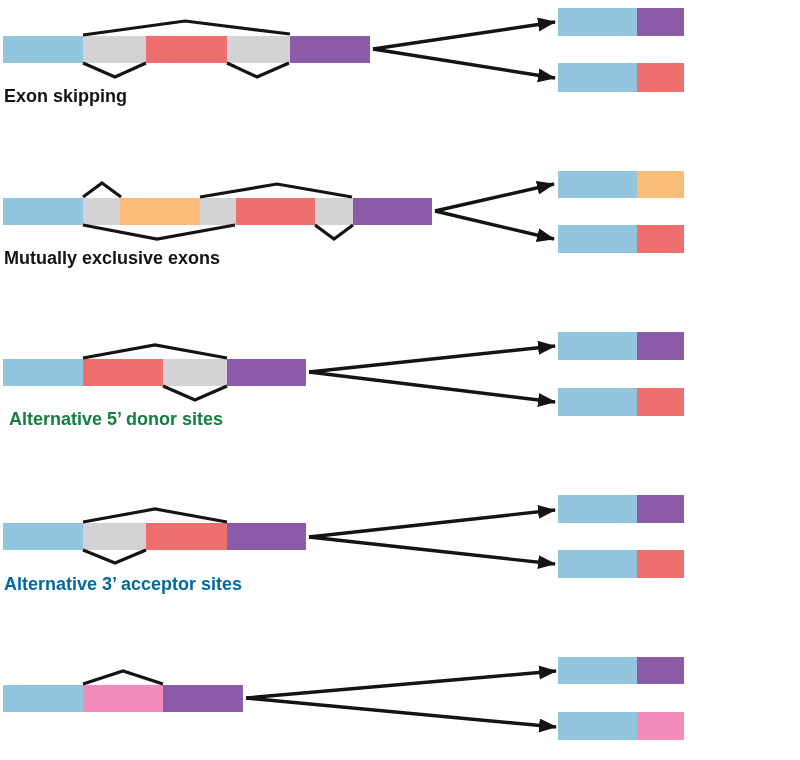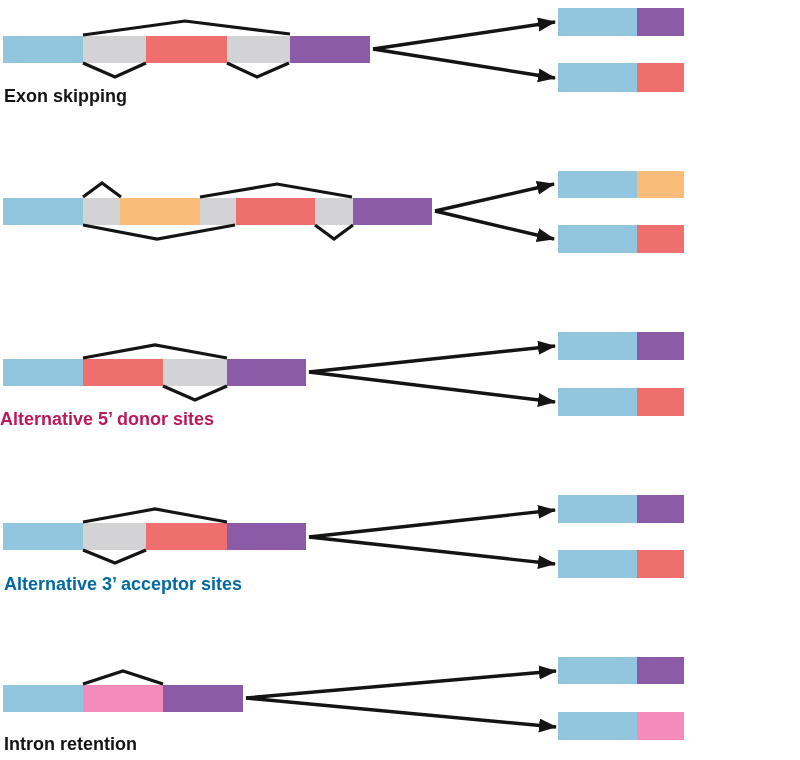--- a/index.html
+++ b/index.html
@@ -92,16 +92,16 @@
         <rect x="558" y="712" width="79" height="28" fill="#92C5DE"></rect>
         <rect x="637" y="712" width="80" height="28" fill="#F48CBB"></rect>
         <rect x="717" y="712" width="80" height="28" fill="#8C5BA7"></rect>
         <polyline points="83,684 123,671 163,684" fill="none" stroke="#141414" stroke-width="3.2" stroke-linejoin="miter"></polyline>
         <line x1="246" y1="698" x2="556" y2="671" stroke="#141414" stroke-width="3.4" marker-end="url(#arrowhead)"></line>
         <line x1="246" y1="698" x2="556" y2="727" stroke="#141414" stroke-width="3.4" marker-end="url(#arrowhead)"></line>
       </g>
   </svg>
 
   <div class="row-label" style="left: 4px; top: 87px; color: rgb(20, 20, 20);">Exon skipping</div>
-  <div class="row-label" style="left: 0; top: 410px; color: #be185d;">Alternative 5’ donor sites</div>
+  <div class="row-label" style="left: 4px; top: 249px; color: rgb(20, 20, 20);">Mutually exclusive exons</div>
+  <div class="row-label" style="left: 9px; top: 410px; color: #15803d;">Alternative 5’ donor sites</div>
   <div class="row-label" style="left: 4px; top: 575px; color: #0369a1;">Alternative 3’ acceptor sites</div>
-  <div class="row-label" style="left: 4px; top: 735px; color: rgb(20, 20, 20);">Intron retention</div>
 </div>
 
 </body></html>

